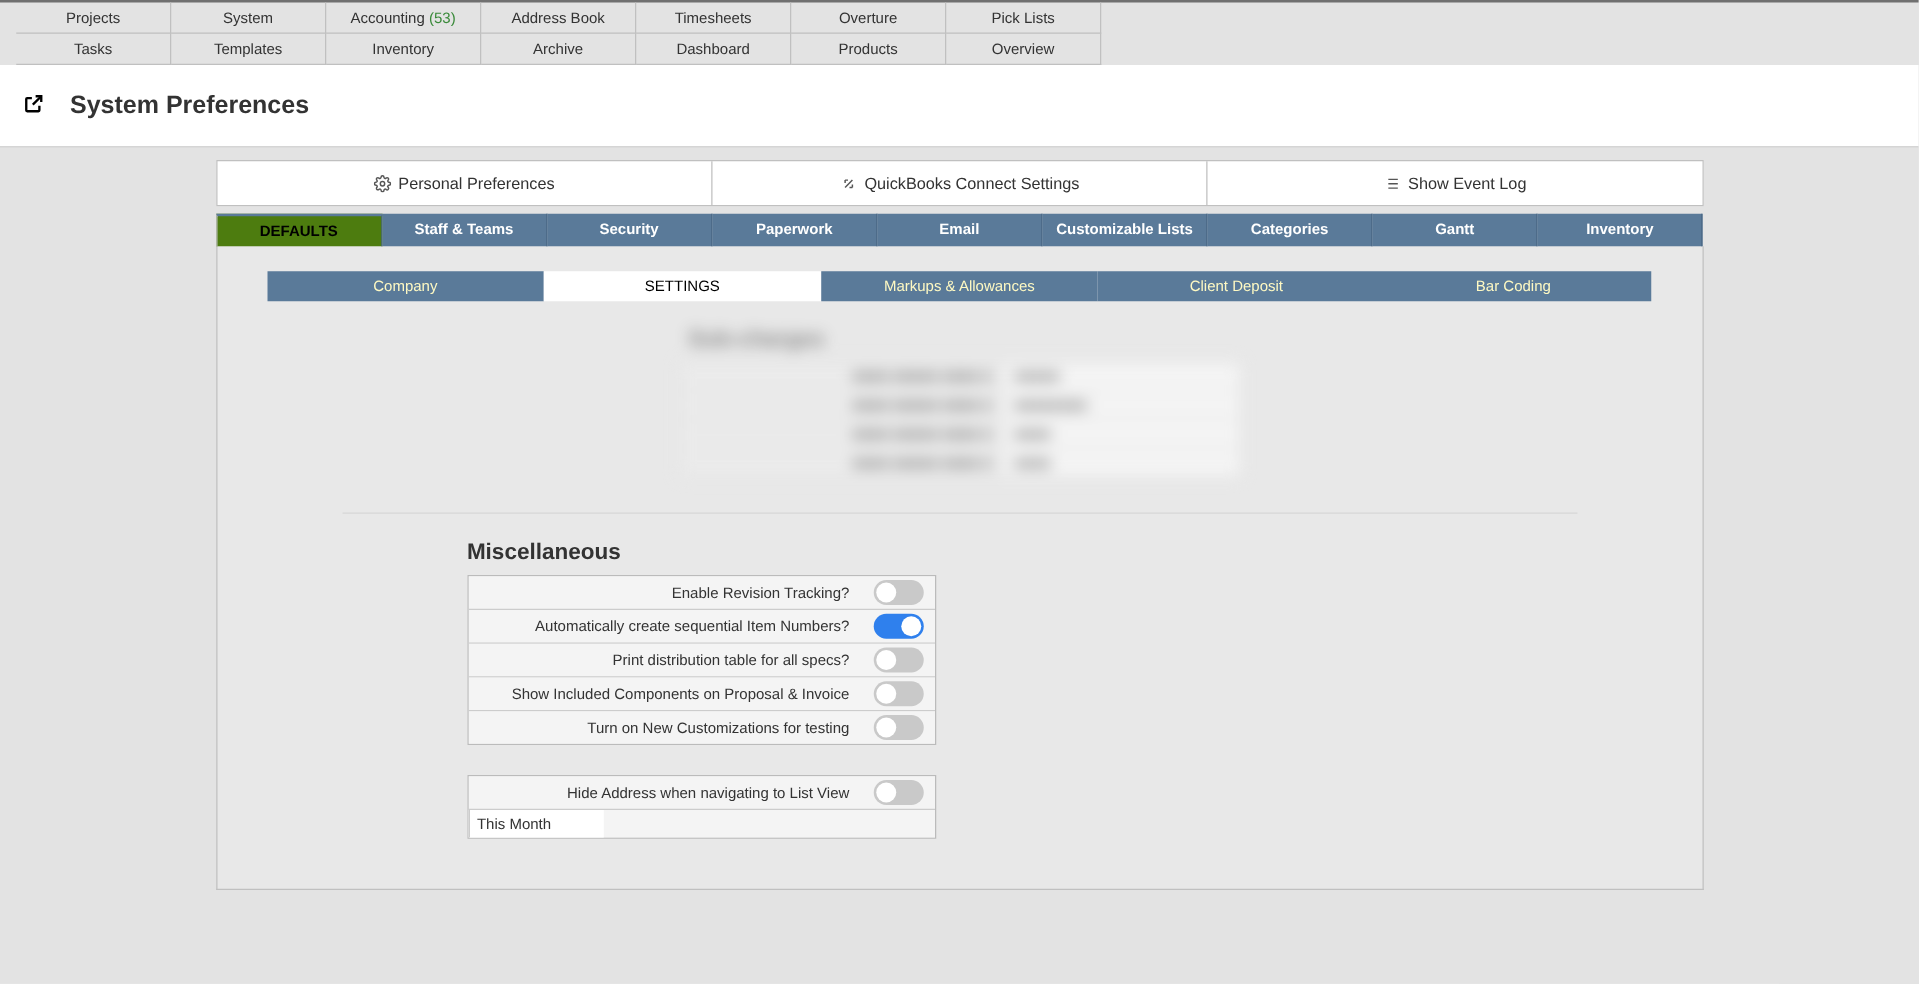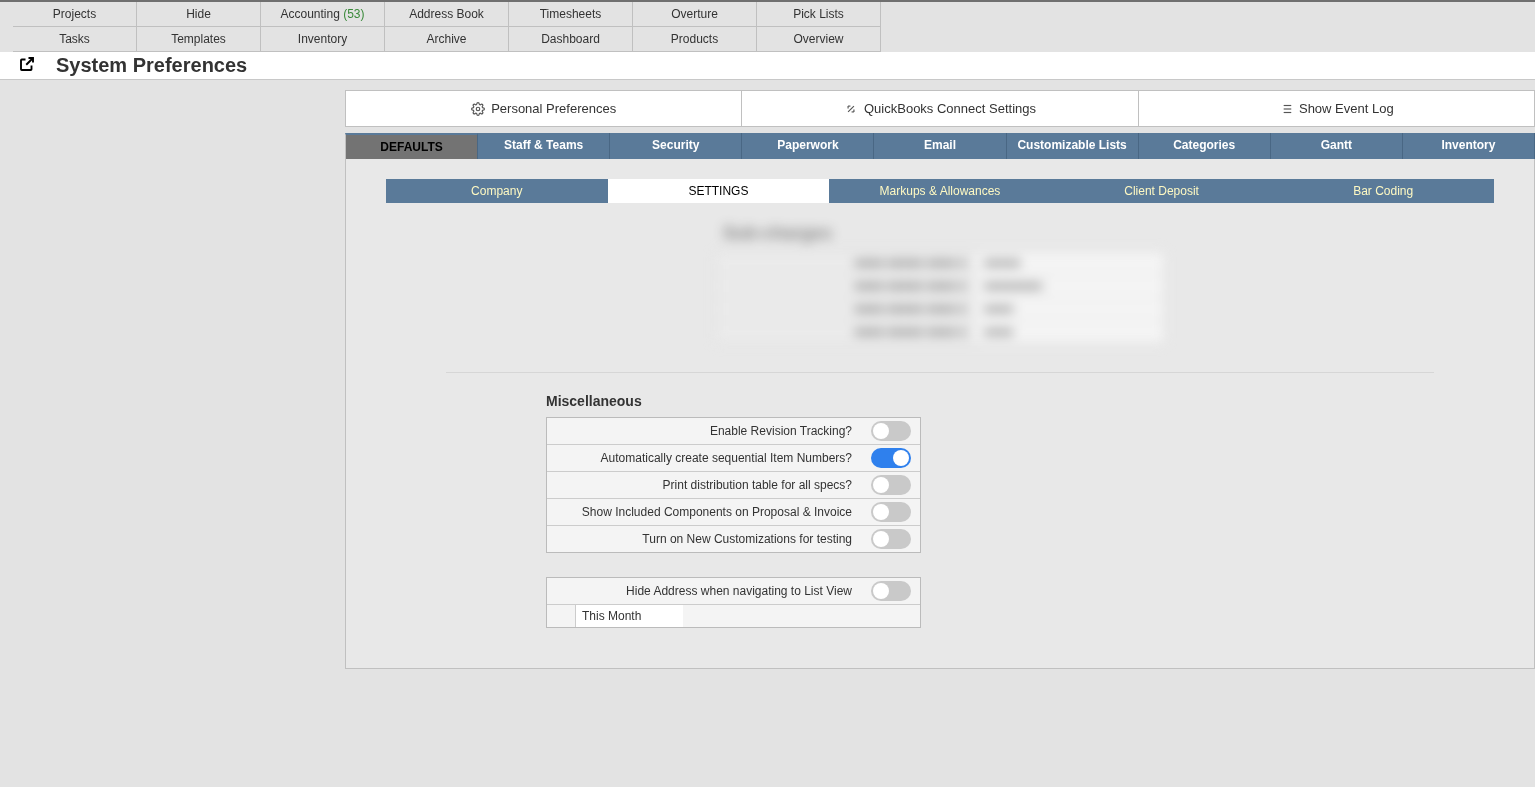--- a/index.html
+++ b/index.html
@@ -5,84 +5,84 @@
 * { box-sizing: border-box; margin: 0; padding: 0; }
 body { font-family: Verdana, Geneva, sans-serif; font-size: 12px; background: #e3e3e3; color: #333; }
 
 
 .top-nav { background: #e3e3e3; border-top: 2px solid #707070; }
 .nav-row { display: flex; padding-left: 13px; }
 .nav-item { width: 124px; text-align: center; padding: 5px 0; border-right: 1px solid #c0c0c0; border-bottom: 1px solid #c0c0c0; cursor: pointer; font-size: 12px; }
 .nav-badge { color: #3a8a3a; }
 
 
-.title-bar { background: #fff; padding: 2px 18px; display: flex; align-items: center; gap: 20px; border-bottom: 1px solid #c8c8c8; }
+.title-bar { background: #fff; padding: 21px 18px; display: flex; align-items: center; gap: 20px; border-bottom: 1px solid #c8c8c8; }
 .popout-icon { width: 18px; height: 18px; }
 .page-title { font-size: 20px; font-weight: bold; }
 
 
-.main-area { padding: 10px 0 20px 0; display: flex; justify-content: flex-end; }
+.main-area { padding: 10px 0 20px 0; display: flex; justify-content: center; }
 .main-container { width: 1190px; }
 
 
 .top-buttons { display: flex; background: #fff; border: 1px solid #c0c0c0; }
 .top-btn { flex: 1; text-align: center; padding: 10px 0; border-right: 1px solid #c0c0c0; cursor: pointer; font-size: 13px; display: flex; align-items: center; justify-content: center; gap: 6px; }
 .top-btn:last-child { border-right: none; }
 .top-btn .icn { width: 14px; height: 14px; display: inline-block; }
 
 
 .primary-tabs { display: flex; margin-top: 6px; }
 .ptab { flex: 1; text-align: center; padding: 5px 0; background: #5a7a99; color: #fff; font-size: 12px; border-right: 1px solid #496784; cursor: pointer; font-weight: bold; }
-.ptab.active { background: #737373; color: #000; border-top: 2px solid #5a7a99;}
+.ptab.active { background: #4d7c0f; color: #000; border-top: 2px solid #5a7a99;}
 .ptab:first-child.active { border-left: 1px solid #c0c0c0; }
 
 
 .content-panel { background: #e8e8e8; border: 1px solid #c0c0c0; border-top: none; padding: 20px 0 40px 0; }
 
 
 .secondary-tabs { display: flex; margin: 0 40px 20px 40px; }
 .stab { flex: 1; text-align: center; padding: 5px 0; background: #5a7a99; color: #fef9c3; font-size: 12px; cursor: pointer; }
 .stab.active { background: #fff; color: #000; font-weight: normal; }
 
 
 .blurred-section { margin: 0 auto; width: 450px; filter: blur(6px); opacity: 0.55; padding-bottom: 10px; }
 .blurred-header { font-size: 18px; font-weight: bold; margin-bottom: 8px; padding-left: 8px; }
 .blur-row { display: flex; border: 1px solid #ccc; margin-top: -1px; background:#fff;}
 .blur-label { width: 260px; text-align: right; padding: 4px 10px; background:#eee; }
 .blur-val { flex:1; padding: 4px 8px;}
 
 
-.section-heading { font-size: 14px; font-weight: bold; margin: 20px 0 8px 200px; }
+.section-heading { font-size: 18px; font-weight: bold; margin: 20px 0 8px 200px; }
 
 
 .settings-table { width: 375px; margin-left: 200px; border: 1px solid #bbb; }
 .settings-table + .settings-table { margin-top: 24px; }
 .srow { display: flex; align-items: center; border-bottom: 1px solid #ccc; background: #f4f4f4; }
 .srow:last-child { border-bottom: none; }
 .srow-label { flex: 1; text-align: right; padding: 5px 10px; font-size: 12px; }
 .srow-ctrl { width: 58px; display:flex; justify-content:center; align-items:center; padding: 3px 0;}
 .srow-input-label { width: 218px; text-align: right; padding: 5px 10px; font-size: 12px; }
-.srow-input { width: 108px; padding: 4px 6px; border-left: 1px solid #ccc; background:#fff; font-size:12px;margin-left:28px;}
+.srow-input { width: 108px; padding: 4px 6px; border-left: 1px solid #ccc; background:#fff; font-size:12px;}
 .srow-input-spacer { width: 48px; border-left:1px solid #ccc;}
 
 
 .toggle { width: 40px; height: 20px; border-radius: 10px; background: #c9c9c9; position: relative; cursor: pointer; }
 .toggle .knob { width: 16px; height: 16px; border-radius: 50%; background: #fff; position: absolute; top: 2px; left: 2px; transition: left 0.15s; }
 .toggle.on { background: #2f80ed; }
 .toggle.on .knob { left: 22px; }
 
 hr.divider { border: none; border-top: 1px solid #d6d6d6; margin: 18px 100px 0 100px; }
 </style>
 </head>
 <body>
 
 <div class="top-nav">
   <div class="nav-row" id="nav-row1">
       <div class="nav-item">Projects</div>
-      <div class="nav-item">Hide</div>
+      <div class="nav-item">System</div>
       <div class="nav-item">Accounting<span class="nav-badge"> (53)</span></div>
       <div class="nav-item">Address Book</div>
       <div class="nav-item">Timesheets</div>
       <div class="nav-item">Overture</div>
       <div class="nav-item">Pick Lists</div>
     </div>
   <div class="nav-row" id="nav-row2">
       <div class="nav-item">Tasks</div>
       <div class="nav-item">Templates</div>
       <div class="nav-item">Inventory</div>

